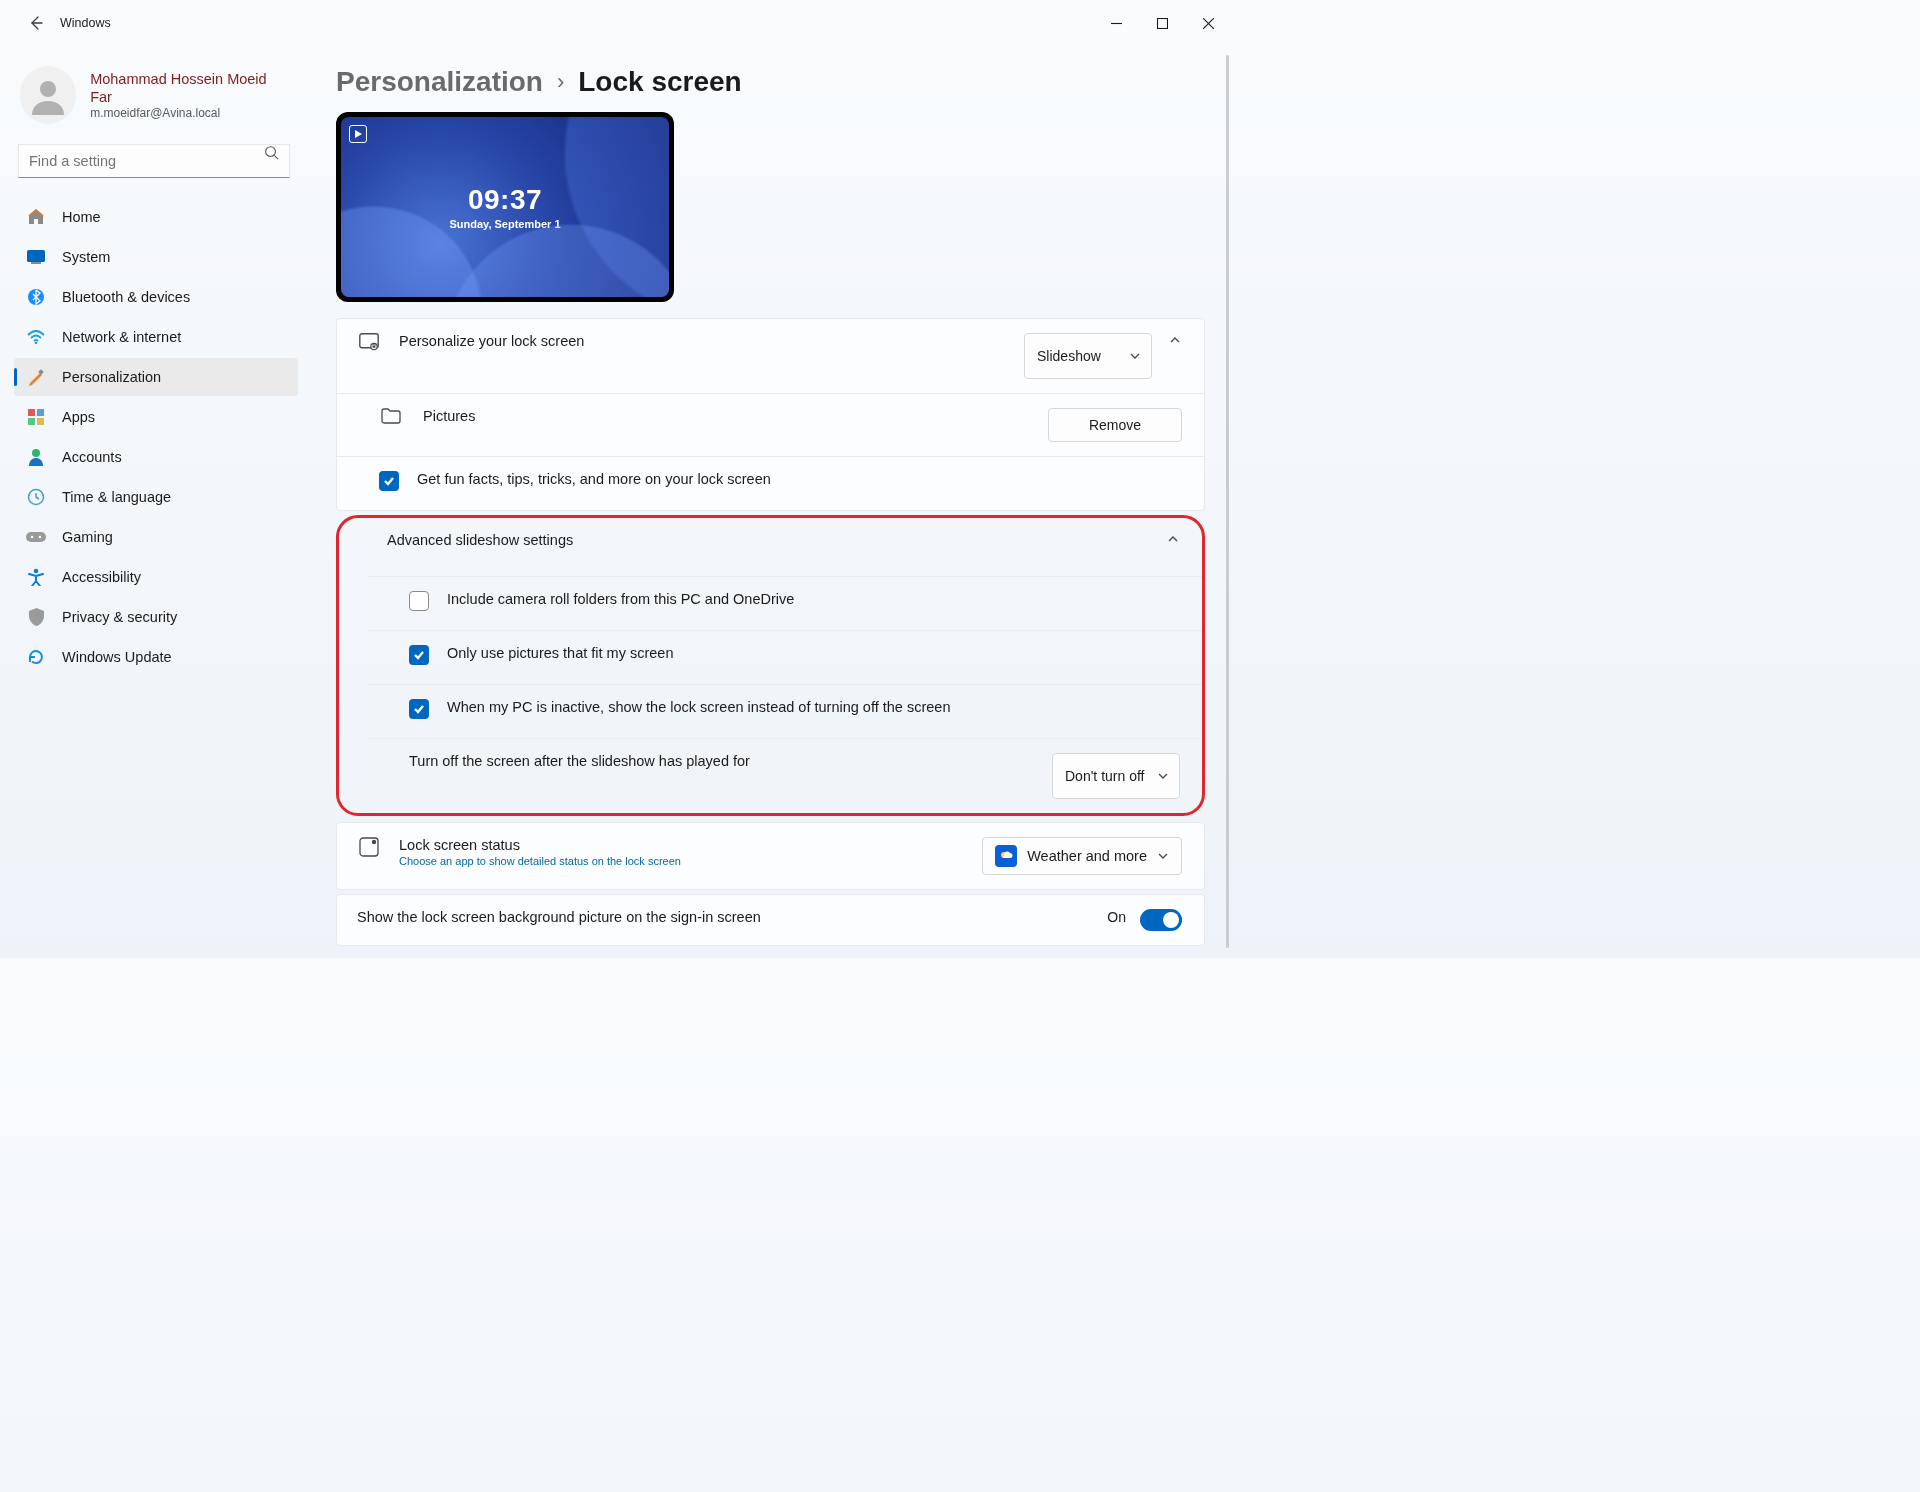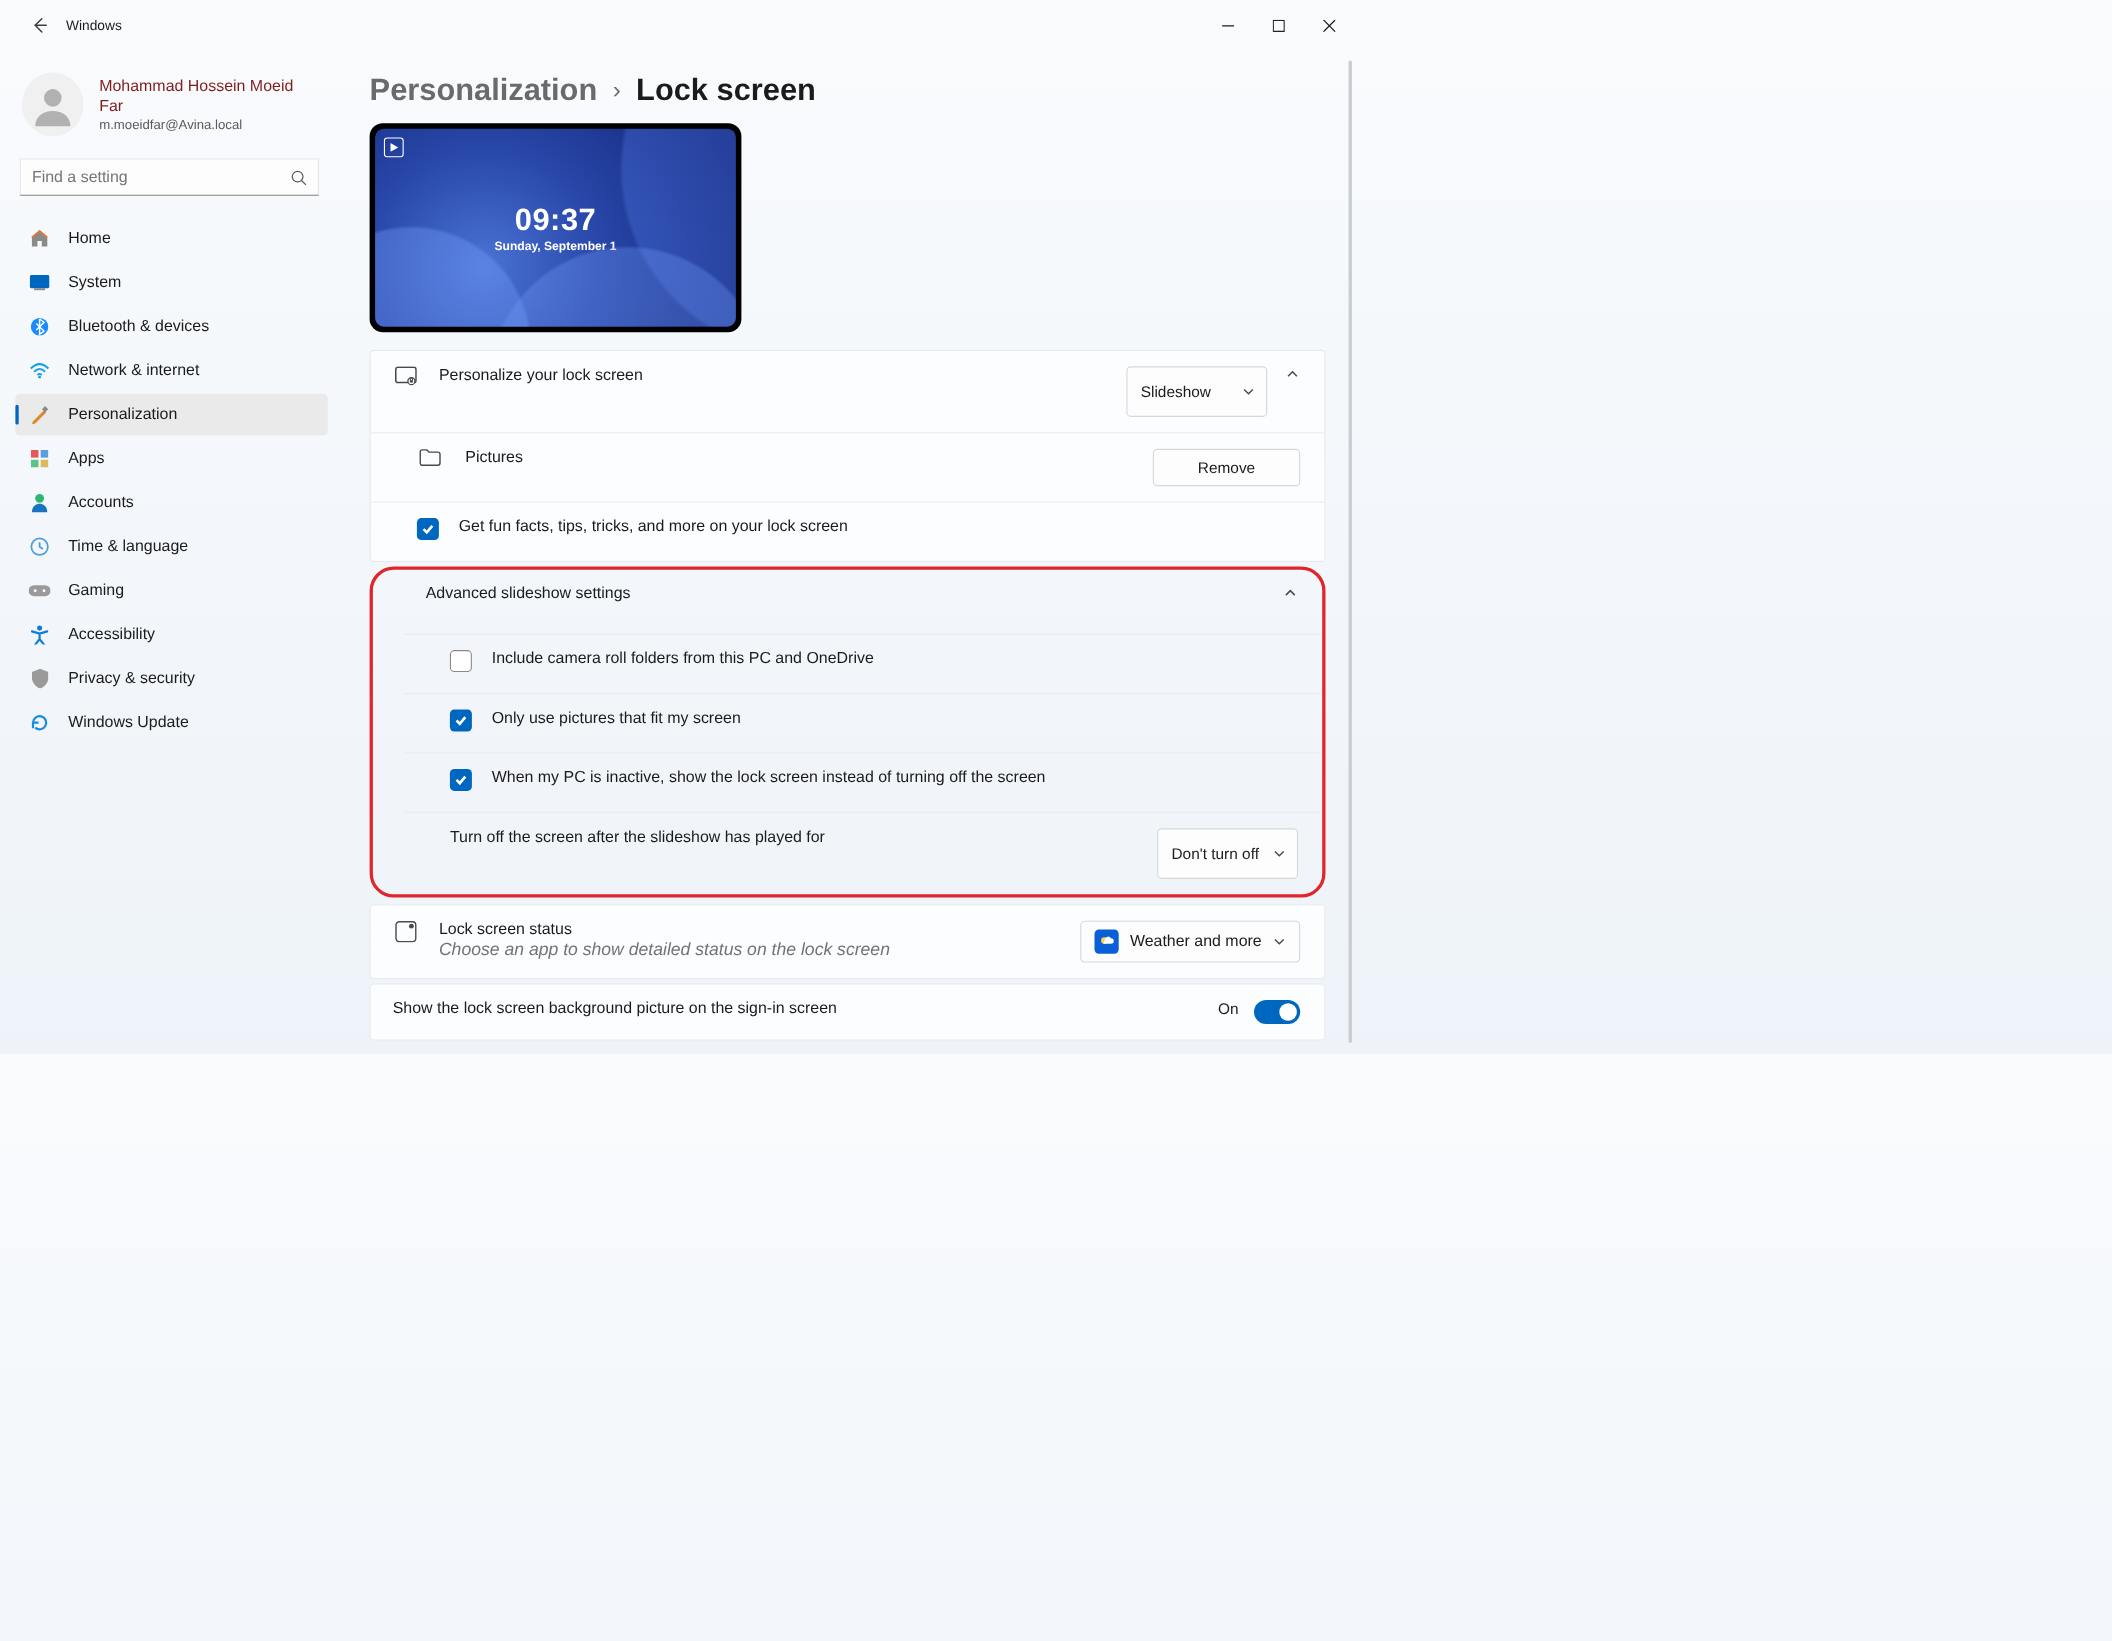--- a/index.html
+++ b/index.html
@@ -63,21 +63,21 @@
   .avatar svg { fill:#b1b1b1; }
   .profile .name { font-size:14.5px;font-weight:400;color:#7f1d1d;line-height:1.25;}
   .profile .email { font-size:12px;color:#5a5a5a;}
   .search-box {
     margin: 4px 16px 16px 18px;
     height: 34px;
     background:#fdfdfe;
     border:1px solid #e6e6e6;
     border-bottom:1.5px solid #8a8a8a;
     border-radius:0;
-    display:flex;align-items:center;
+    display:flex;
     padding:0 10px;
   }
   .search-box input {
     flex:1;border:0;background:transparent;outline:none;
     font-size:14.5px;color:#5a5a5a;font-family:inherit;
   }
   .nav {
     padding: 4px 8px 0 14px;
   }
   .nav-item {
@@ -152,21 +152,21 @@
   }
   .panel-row {
     display:flex;align-items:flex-start;
     padding: 14px 22px 14px 20px;
     min-height:66px;
     border-top:1px solid #e9ebee;
   }
   .panel-row:first-child { border-top:0; }
   .row-icon { width:24px;display:flex;align-items:center;justify-content:center;margin-right:18px;color:#4a4a4a;}
   .row-label { font-size:14.5px;color:#1b1b1b;}
-  .row-sublabel { font-size:16px;color:#737373;margin-top:2px;font-style:italic;}
+  .row-sublabel { font-size:11px;color:#0369a1;margin-top:2px;}
   .row-stack { display:flex;flex-direction:column;}
   .indent-1 { padding-left:64px; }
   .indent-check { padding-left:20px; }
   .spacer { flex:1; }
 
   .dropdown {
     height:46px;min-width:128px;
     border:1px solid #d5d7da;border-radius:4px;
     background:#fdfdfe;
     display:flex;align-items:center;justify-content:space-between;

